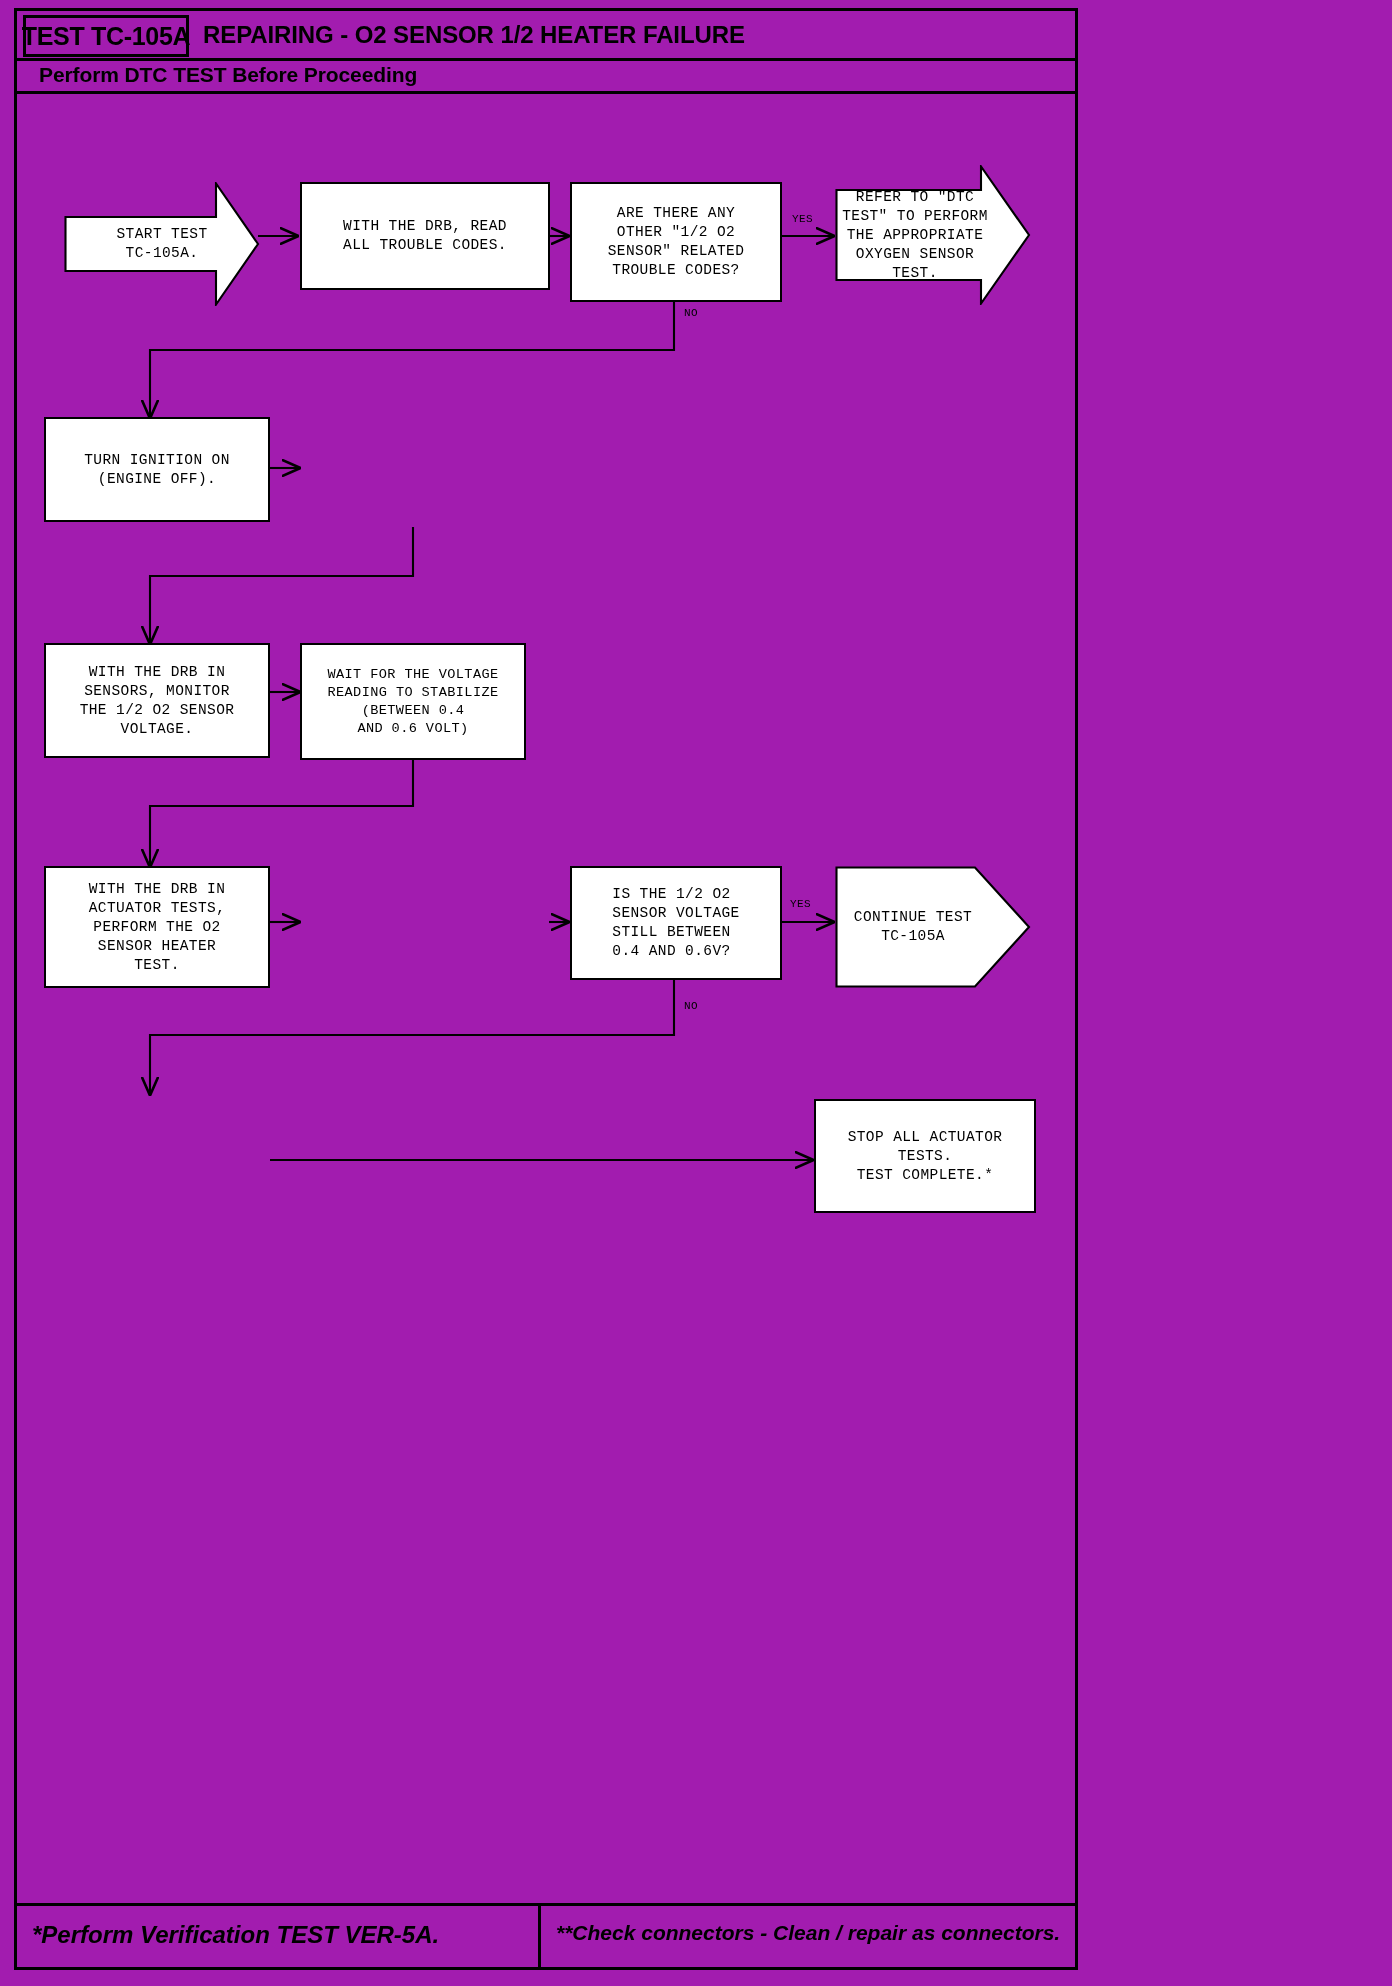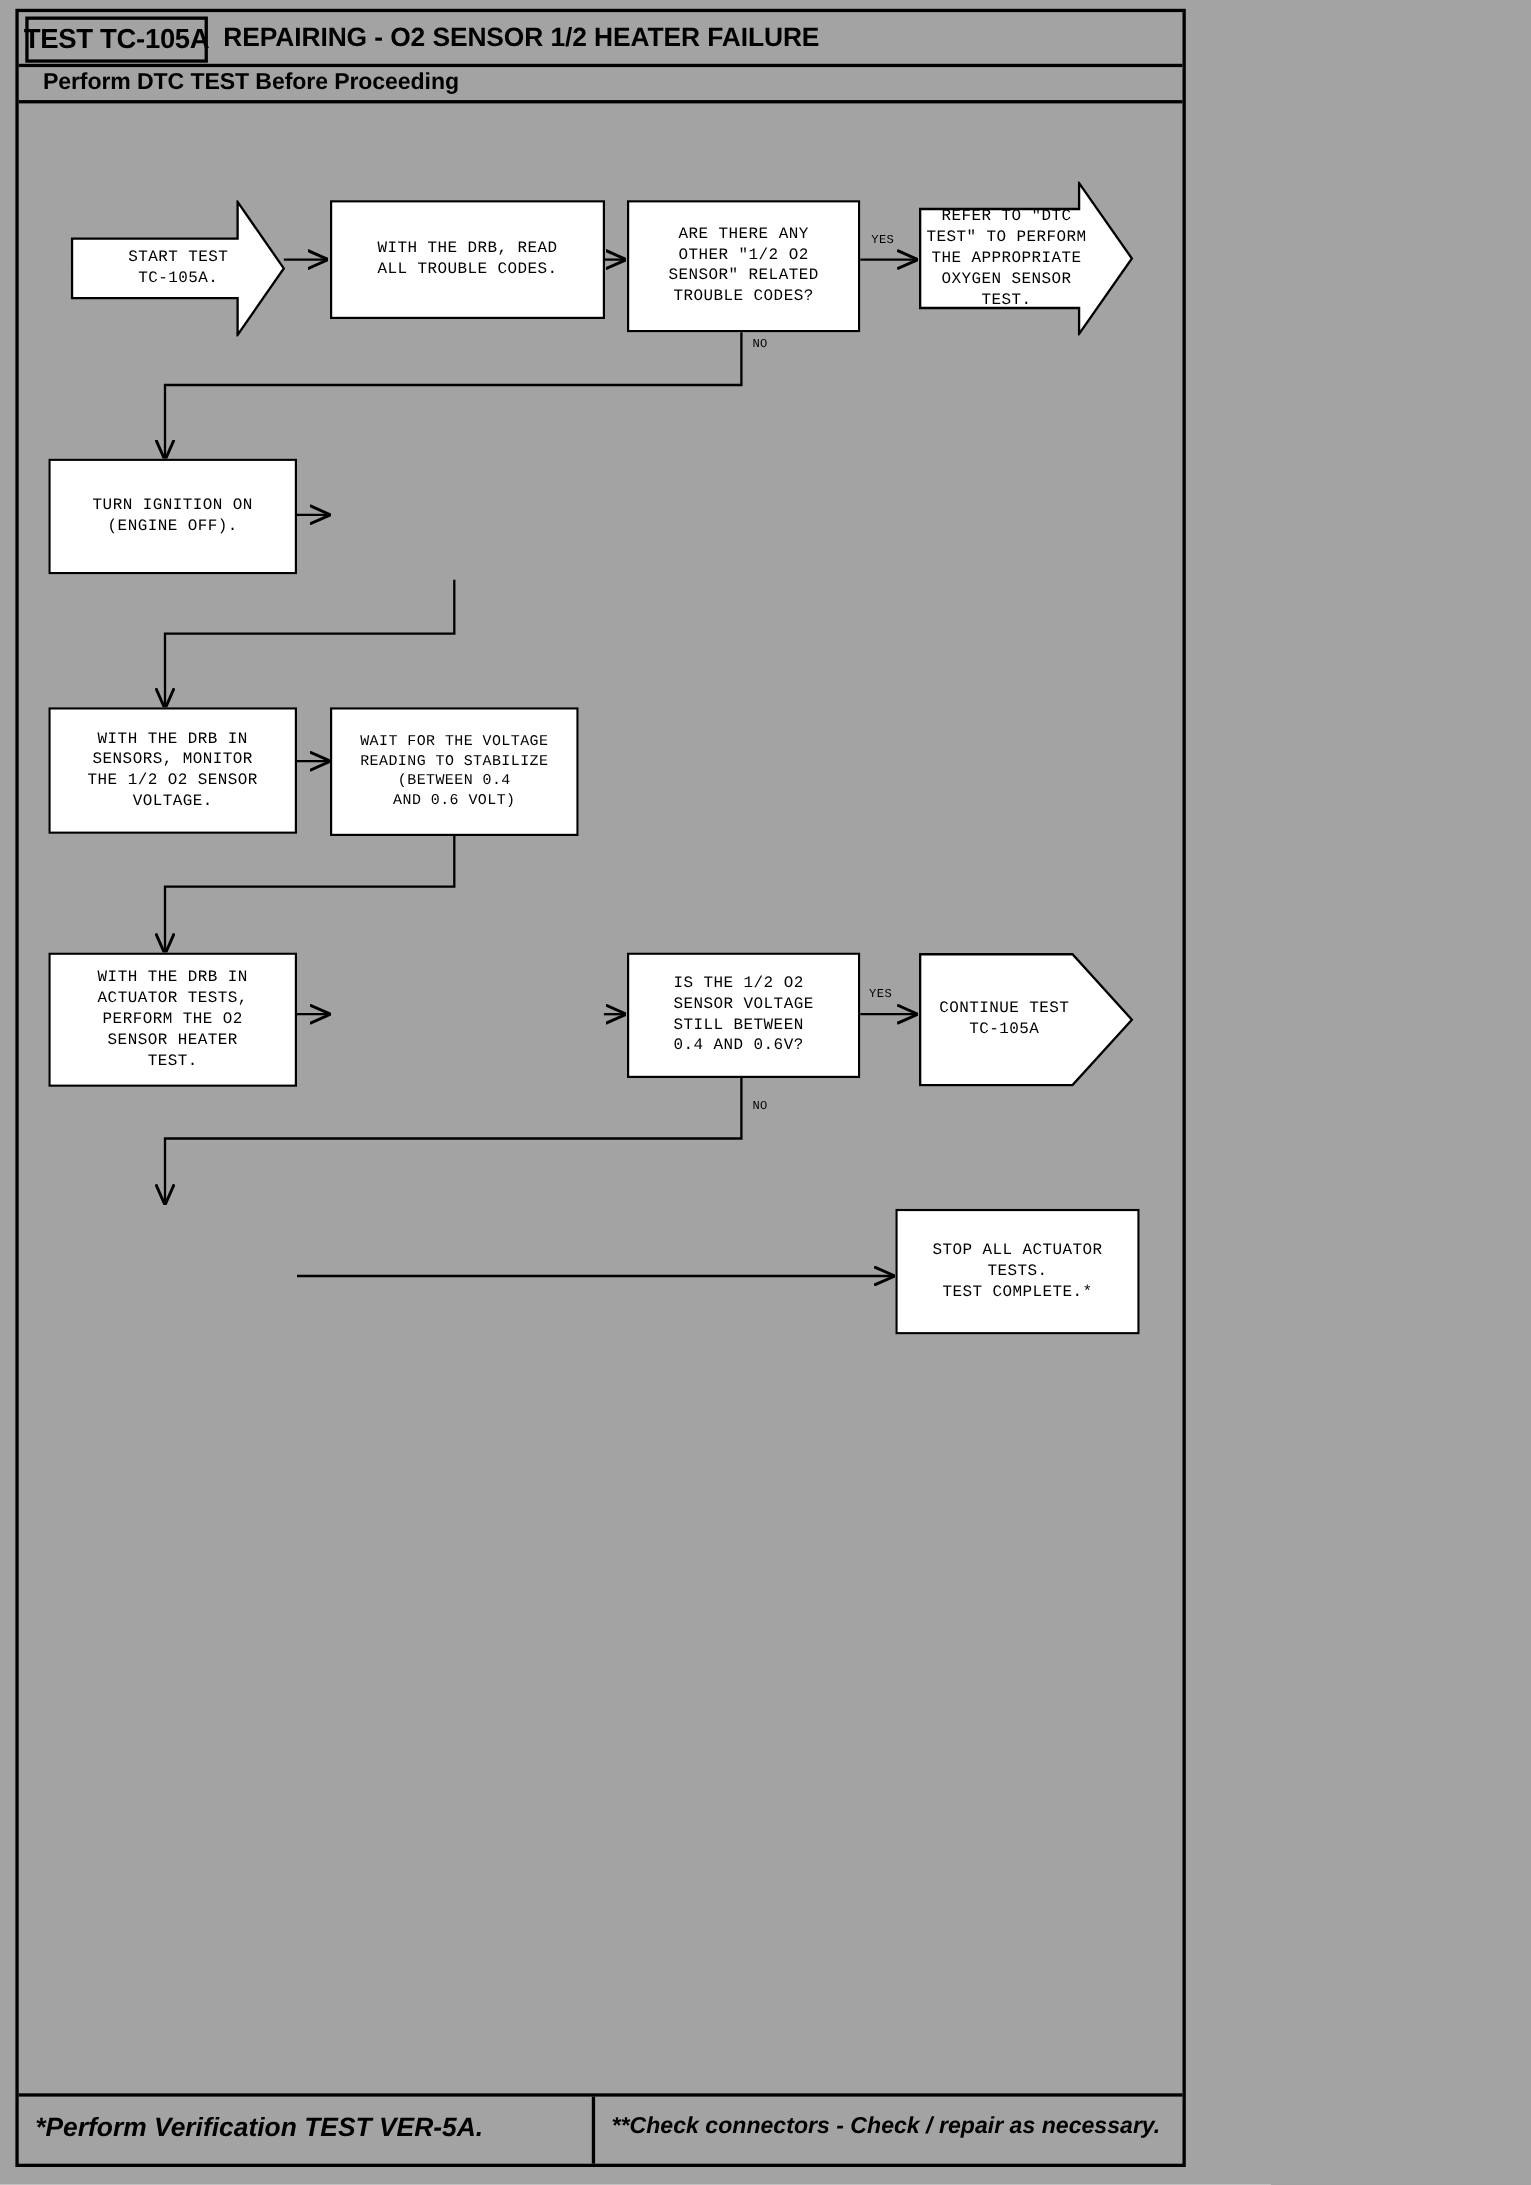--- a/index.html
+++ b/index.html
@@ -12,21 +12,21 @@
     height: 1986px;
     font-family: "Liberation Sans", sans-serif;
     color: #000000;
     overflow: hidden;
   }
 
   #page {
     position: relative;
     width: 1392px;
     height: 1986px;
-    background: #a3a3a3;
+    background: #a21caf;
   }
 
   
   .page-frame {
     position: absolute;
     left: 14px;
     top: 8px;
     width: 1064px;
     height: 1962px;
     border: 3px solid #000;
@@ -332,15 +332,15 @@
 
   <div class="node" style="left:814px; top:1099px; width:222px; height:114px;">
     <div class="txt">STOP ALL ACTUATOR
 TESTS.
 TEST COMPLETE.*</div>
   </div>
 
   <div class="footer-rule"></div>
   <div class="footer-div"></div>
   <div class="footer-left">*Perform Verification TEST VER-5A.</div>
-  <div class="footer-right">**Check connectors - Check / repair as necessary.</div>
+  <div class="footer-right">**Check connectors - Clean / repair as connectors.</div>
 
 </div>
 
 </body></html>

